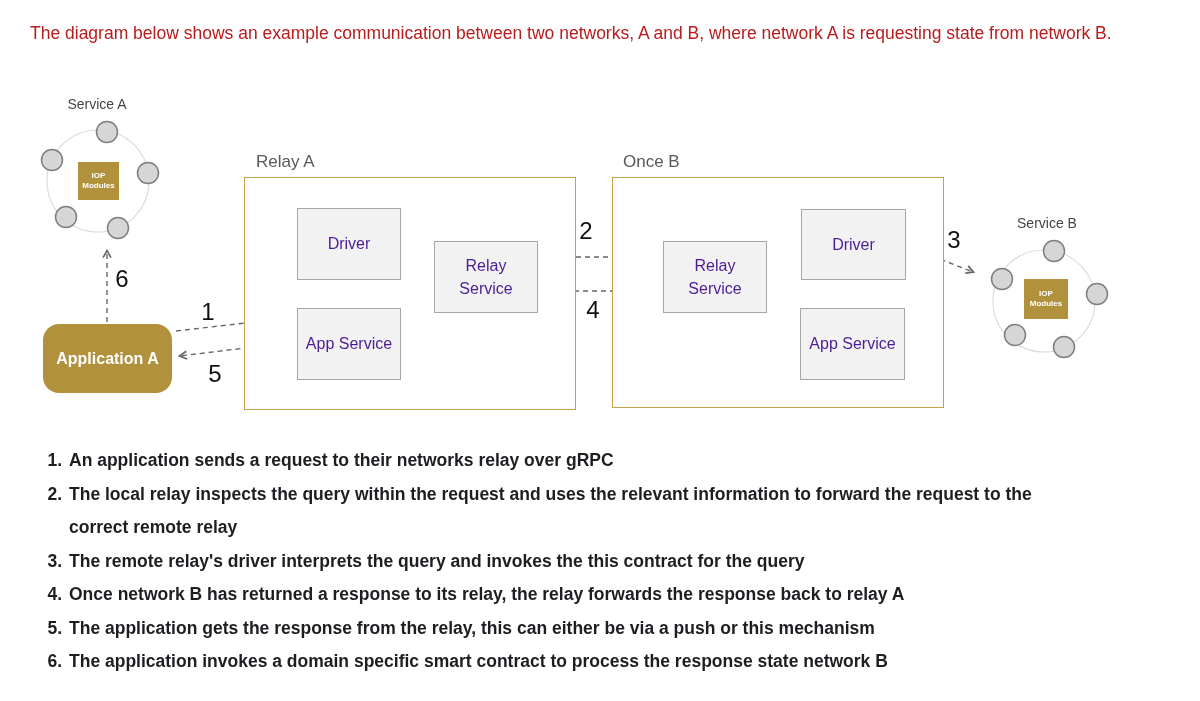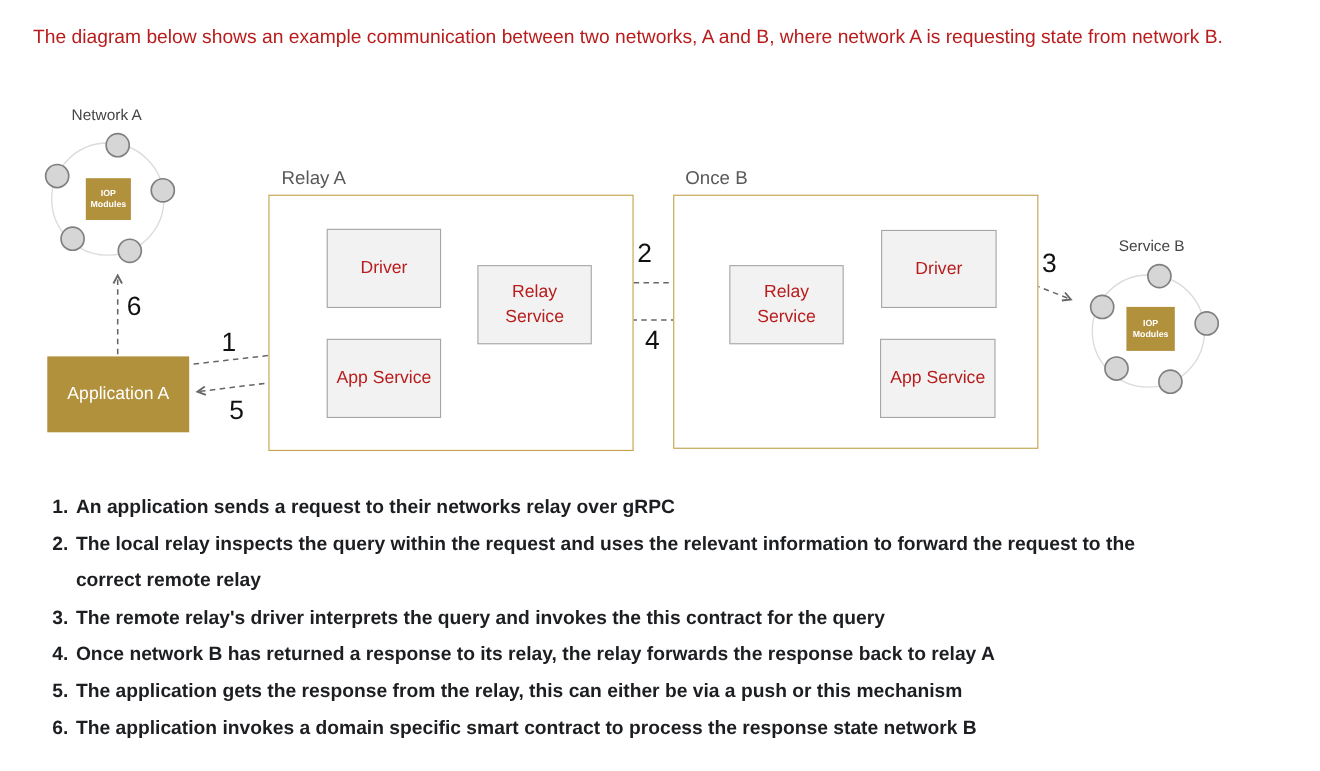--- a/index.html
+++ b/index.html
@@ -27,40 +27,40 @@
   .iop-box {
     position: absolute; background: #b2913c; color: #ffffff;
     display: flex; align-items: center; justify-content: center; text-align: center;
     font-size: 8px; font-weight: bold; line-height: 1.3; padding: 2px;
   }
   .iop-box.a { left: 78px; top: 162px; width: 41px; height: 38px; }
   .iop-box.b { left: 1024px; top: 279px; width: 44px; height: 40px; }
 
   .app-a {
     position: absolute; left: 43px; top: 324px; width: 129px; height: 69px;
-    background: #b2913c; color: #ffffff; font-weight: normal; font-size: 16px;
-    display: flex; align-items: center; justify-content: center;
+    background: #b2913c; color: #ffffff; font-weight: bold; font-size: 16px;
+    display: flex; align-items: center; justify-content: center; border-radius: 16px;
   }
 
   .relay-label {
     position: absolute; font-size: 17px; color: #595959; line-height: 20px;
   }
   .relay-label.a { left: 256px; top: 152px; }
   .relay-label.b { left: 623px; top: 152px; }
 
   .relay-container {
     position: absolute; border: 1.5px solid #c2a14a; background: #ffffff;
   }
   .relay-container.a { left: 244px; top: 177px; width: 332px; height: 233px; }
   .relay-container.b { left: 612px; top: 177px; width: 332px; height: 231px; }
 
   .inner-box {
     position: absolute; background: #f2f2f2; border: 1px solid #a6a6a6;
     display: flex; align-items: center; justify-content: center; text-align: center;
-    font-size: 16px; color: #b91c1c; line-height: 1.45;
+    font-size: 16px; color: #4c1d95; line-height: 1.45;
   }
   .inner-box .wrap { display: block; width: 66px; }
 
   .flow-num {
     position: absolute; width: 24px; text-align: center;
     font-size: 24px; line-height: 24px; color: #111111;
   }
   .n1 { left: 196px; top: 300px; }
   .n2 { left: 574px; top: 219px; }
   .n3 { left: 942px; top: 228px; }
@@ -110,21 +110,21 @@
     <g stroke="#666666" stroke-width="1.4" stroke-dasharray="5 4" fill="none">
       <line x1="176" y1="331" x2="289" y2="318" marker-end="url(#arrow)"></line>
       <line x1="294" y1="342" x2="180" y2="356" marker-end="url(#arrow)"></line>
       <line x1="107" y1="322" x2="107" y2="251" marker-end="url(#arrow)"></line>
       <line x1="540" y1="257" x2="656" y2="257" marker-end="url(#arrow)"></line>
       <line x1="660" y1="291" x2="546" y2="291" marker-end="url(#arrow)"></line>
       <line x1="907" y1="246" x2="973" y2="272" marker-end="url(#arrow)"></line>
     </g>
   </svg>
 
-  <div class="net-label a">Network A</div>
+  <div class="net-label a">Service A</div>
   <div class="net-label b">Service B</div>
 
   <div class="iop-box a">IOP Modules</div>
   <div class="iop-box b">IOP Modules</div>
 
   <div class="app-a">Application A</div>
 
   <div class="relay-label a">Relay A</div>
   <div class="relay-container a">
     <div class="inner-box" style="left:52px; top:30px; width:104px; height:72px;">Driver</div>

